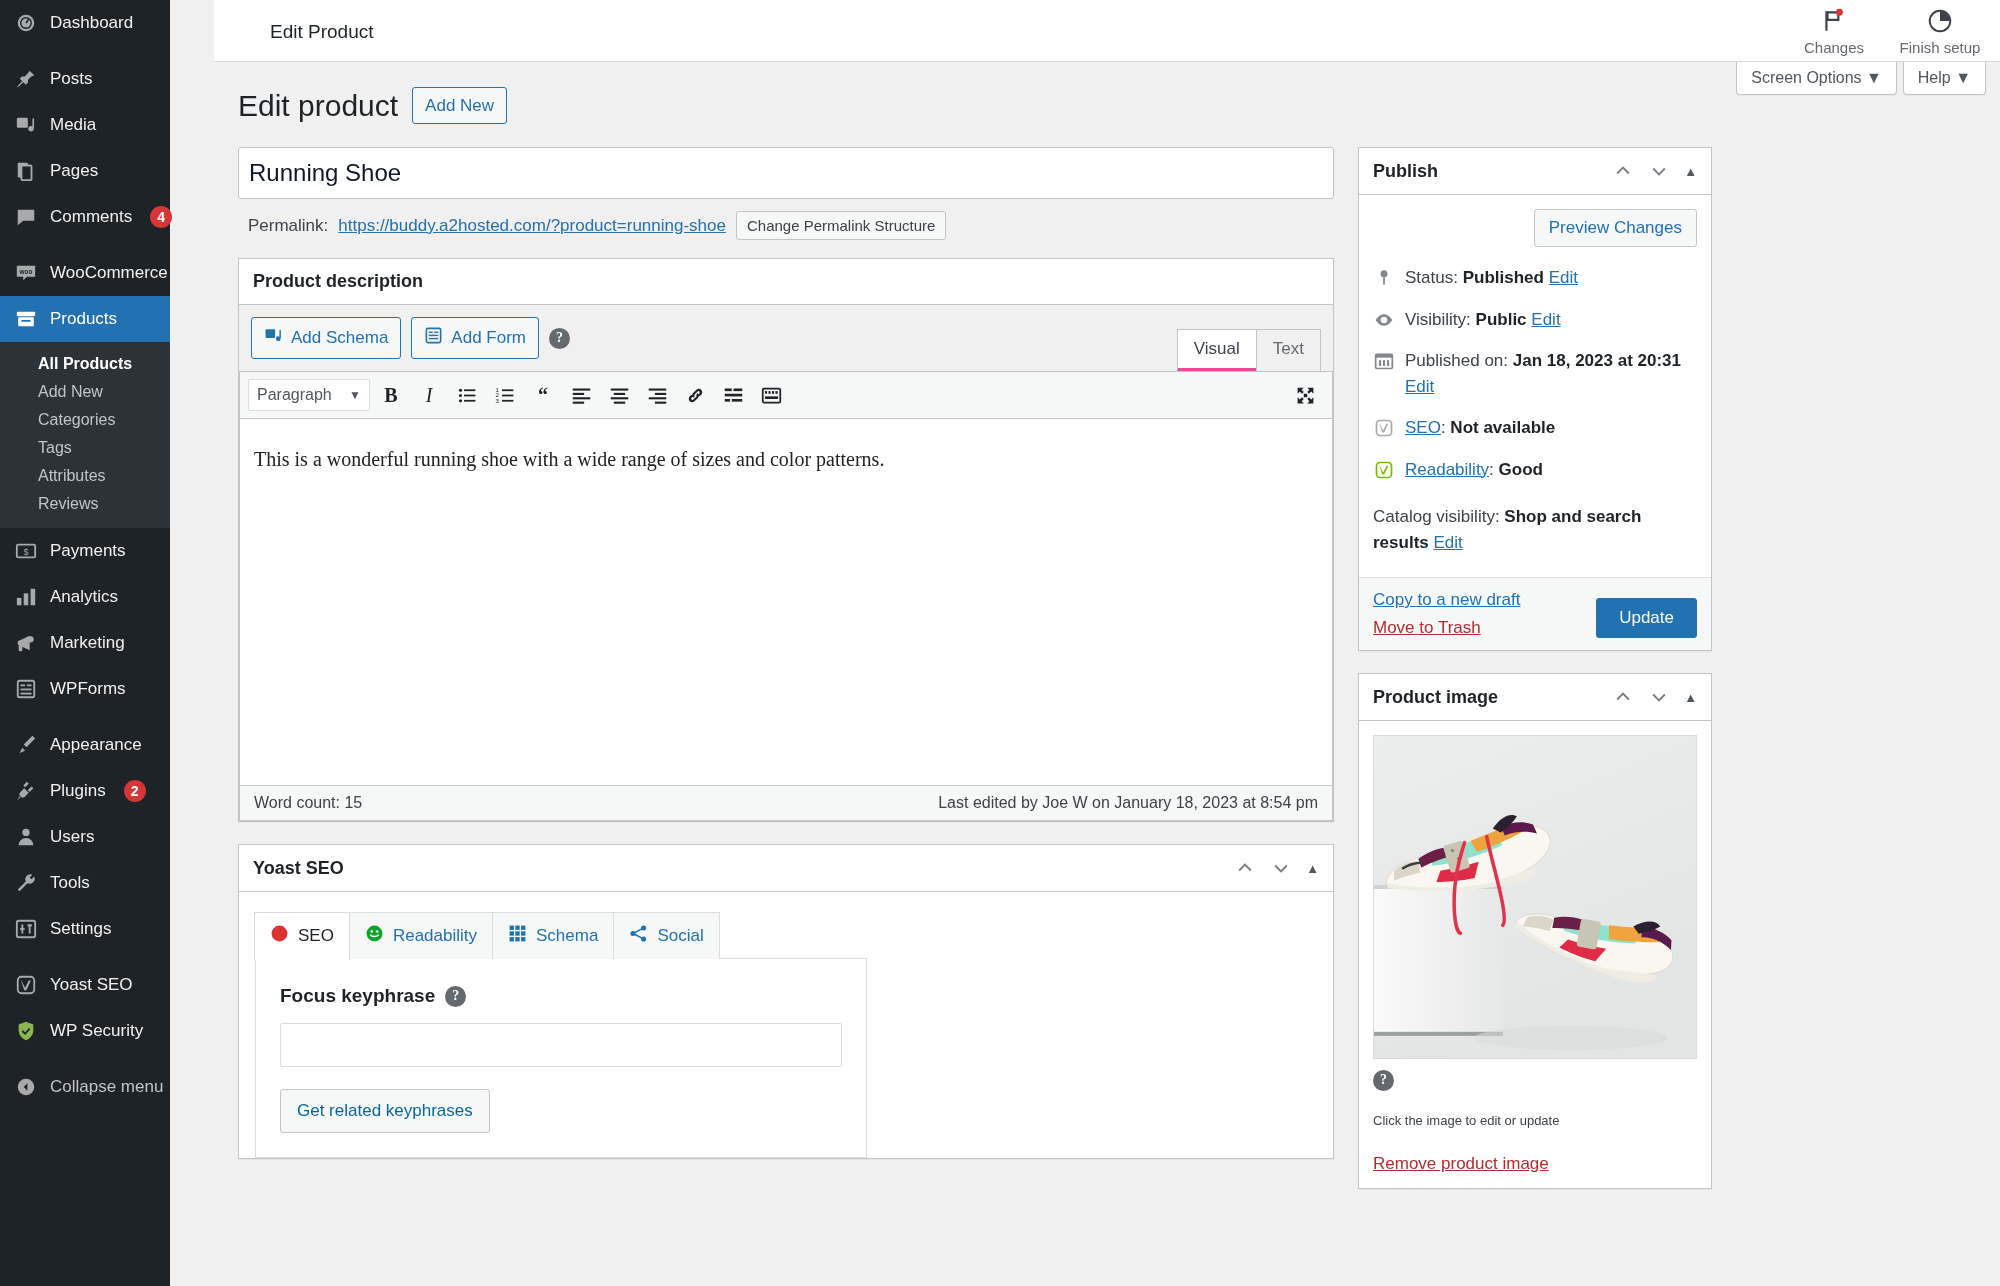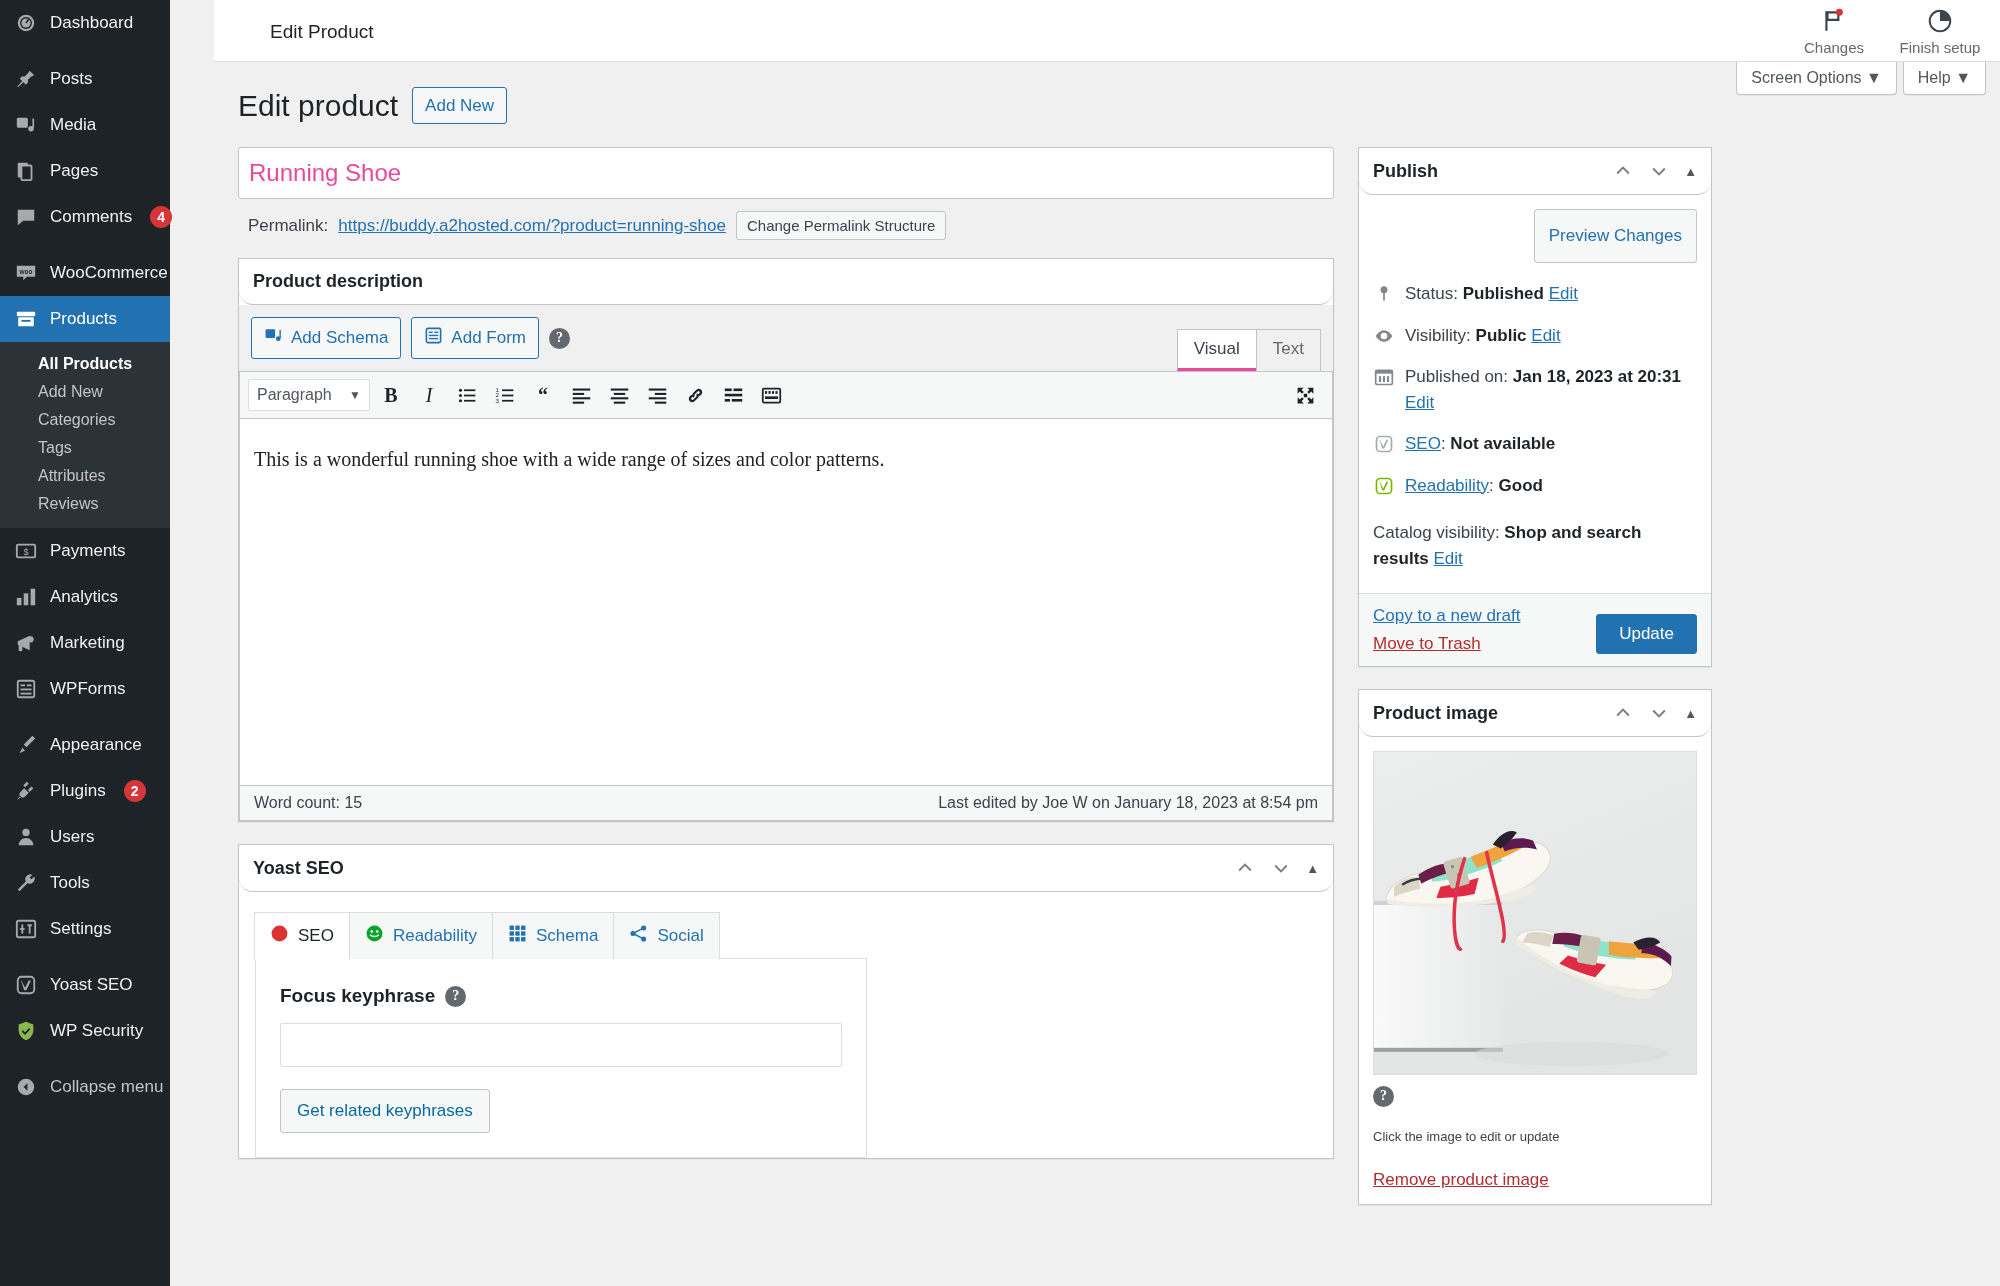--- a/index.html
+++ b/index.html
@@ -76,35 +76,35 @@
     border:1px solid #2271b1; background:#f6f7f7; color:#2271b1; border-radius:3px;
     padding:4px 12px; font-size:17px; cursor:pointer; line-height:1.6;
   }
 
   #cols { display:flex; gap:24px; align-items:flex-start; }
   #postbox-main { width:1096px; flex:0 0 1096px; }
   #postbox-side { width:354px; flex:0 0 354px; }
 
   
   #titlewrap input {
-    width:100%; height:52px; font-size:24px; padding:4px 10px; color:#ec4899;
+    width:100%; height:52px; font-size:24px; padding:4px 10px; color:#0f172a;
     border:1px solid #c3c4c7; border-radius:3px; background:#fff; outline:none;
     font-family:"Liberation Sans", sans-serif;
   }
   #edit-slug-box { margin:12px 0 18px 10px; font-size:17px; color:#3c434a; display:flex; align-items:center; gap:10px; }
   .small-btn {
     border:1px solid #c3c4c7; background:#f6f7f7; color:#3c434a; border-radius:3px;
     padding:5px 10px; font-size:15px; cursor:pointer;
   }
 
   
   .postbox { background:#fff; border:1px solid #c3c4c7; box-shadow:0 1px 1px rgba(0,0,0,.04); margin-bottom:22px; }
   .postbox-header {
     display:flex; align-items:center; justify-content:space-between;
-    padding:12px 14px; border-bottom:1px solid #c3c4c7;border-radius:14px;
+    padding:12px 14px; border-bottom:1px solid #c3c4c7;
   }
   .postbox-header h2 { margin:0; font-size:18px; font-weight:700; color:#1d2327; }
   .handle-actions { display:flex; align-items:center; gap:14px; color:#787c82; }
   .order-arrow { cursor:pointer; width:22px; height:22px; display:flex; align-items:center; justify-content:center; }
   .order-arrow svg { width:20px; height:20px; stroke:#787c82; fill:none; stroke-width:2.2; }
   .toggle-ind { cursor:pointer; font-size:13px; color:#50575e; }
 
   
   .wp-editor-tools { background:#f0f0f1; padding:12px 12px 0 12px; display:flex; align-items:flex-end; position:relative; min-height:64px;}
   .media-buttons { display:flex; align-items:center; gap:10px; padding-bottom:12px; }
@@ -162,21 +162,21 @@
   .yoast-related {
     margin-top:22px; border:1px solid #c3c4c7; background:#f6f7f7; color:#0369a1;
     border-radius:3px; padding:11px 16px; font-size:17px; cursor:pointer;
   }
 
   
   .pub-inner { padding:14px 14px 0 14px; }
   .pub-top { display:flex; justify-content:flex-end; padding-bottom:10px; }
   .preview-btn {
     border:1px solid #c3c4c7; background:#f6f7f7; color:#2271b1; border-radius:3px;
-    padding:16px 14px; font-size:17px; cursor:pointer;
+    padding:8px 14px; font-size:17px; cursor:pointer;
   }
   .misc-row { display:flex; gap:10px; align-items:flex-start; padding:8px 0; font-size:17px; line-height:1.5; }
   .misc-ico { flex:0 0 22px; width:22px; height:22px; display:flex; align-items:center; justify-content:center; margin-top:2px;}
   .misc-ico svg { width:20px; height:20px; fill:#82878c; }
   .misc-row b { font-weight:700; color:#1d2327; }
   .pub-actions {
     display:flex; justify-content:space-between; align-items:flex-end;
     background:#f6f7f7; border-top:1px solid #dcdcde; padding:12px 14px; margin-top:14px;
   }
   .pub-links { display:flex; flex-direction:column; gap:8px; font-size:17px; }

